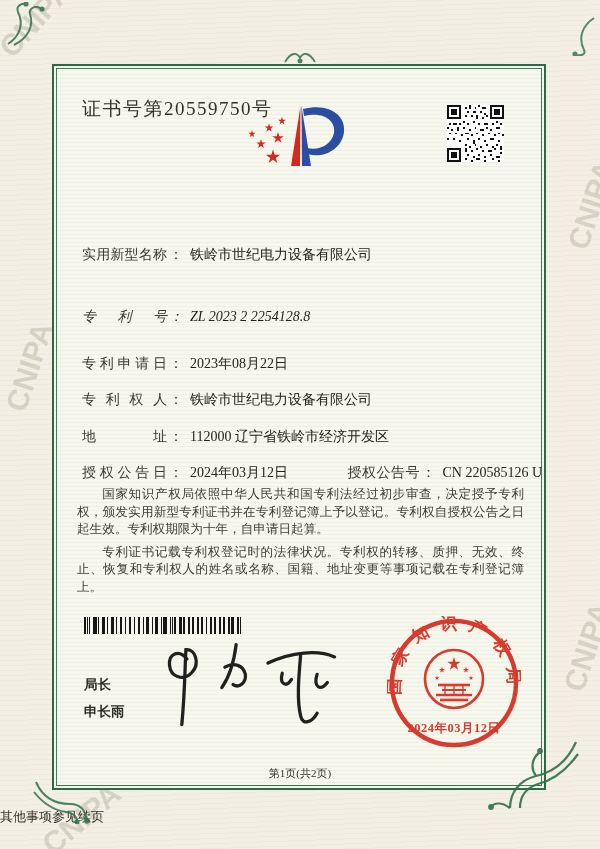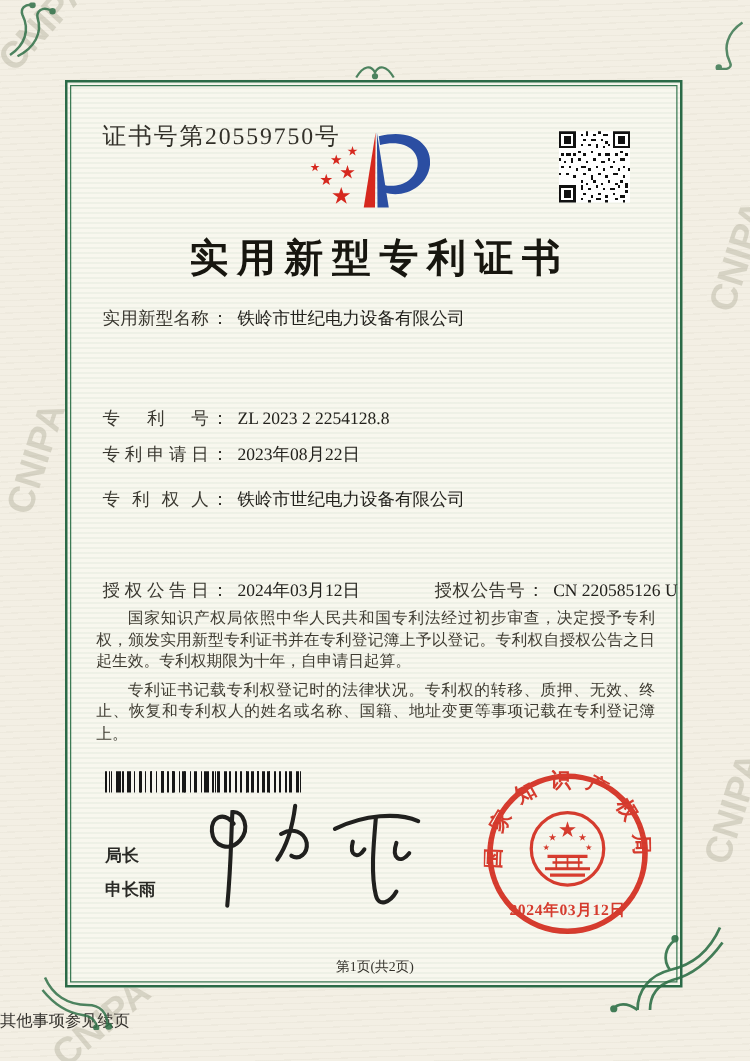--- a/index.html
+++ b/index.html
@@ -185,33 +185,35 @@
       <rect x="27" y="24" width="1" height="1"></rect>
         <rect x="9" y="27" width="1" height="1"></rect>
         <rect x="12" y="28" width="1" height="1"></rect>
       <rect x="15" y="27" width="2" height="1"></rect>
         <rect x="19" y="28" width="1" height="1"></rect>
         <rect x="23" y="27" width="1" height="1"></rect>
       <rect x="26" y="28" width="1" height="1"></rect>
     </g>
   </svg>
 
-  <div class="title">实用新型专利证书</div>
 
   <div class="row" style="top:246px;">
     <span class="lbl">实用新型名称</span><span class="sep">：</span><span class="val">铁岭市世纪电力设备有限公司</span>
   </div>
-  <div class="row" style="top:326px;">
+  <div class="row" style="top:308px;font-style:italic;">
     <span class="lbl">专利号</span><span class="sep">：</span><span class="val">ZL 2023 2 2254128.8</span>
   </div>
   <div class="row" style="top:355px;">
     <span class="lbl">专利申请日</span><span class="sep">：</span><span class="val">2023年08月22日</span>
   </div>
   <div class="row" style="top:391px;">
     <span class="lbl">专利权人</span><span class="sep">：</span><span class="val">铁岭市世纪电力设备有限公司</span>
+  </div>
+  <div class="row" style="top:428px;">
+    <span class="lbl">地址</span><span class="sep">：</span><span class="val">112000 辽宁省铁岭市经济开发区</span>
   </div>
   <div class="row" style="top:464px;">
     <span class="lbl">授权公告日</span><span class="sep">：</span><span class="val">2024年03月12日</span>
     <span class="lbl2">授权公告号</span><span class="sep">：</span><span class="val">CN 220585126 U</span>
   </div>
 
   <div class="body-text">
     <p>国家知识产权局依照中华人民共和国专利法经过初步审查，决定授予专利权，颁发实用新型专利证书并在专利登记簿上予以登记。专利权自授权公告之日起生效。专利权期限为十年，自申请日起算。</p>
     <p>专利证书记载专利权登记时的法律状况。专利权的转移、质押、无效、终止、恢复和专利权人的姓名或名称、国籍、地址变更等事项记载在专利登记簿上。</p>
   </div>

